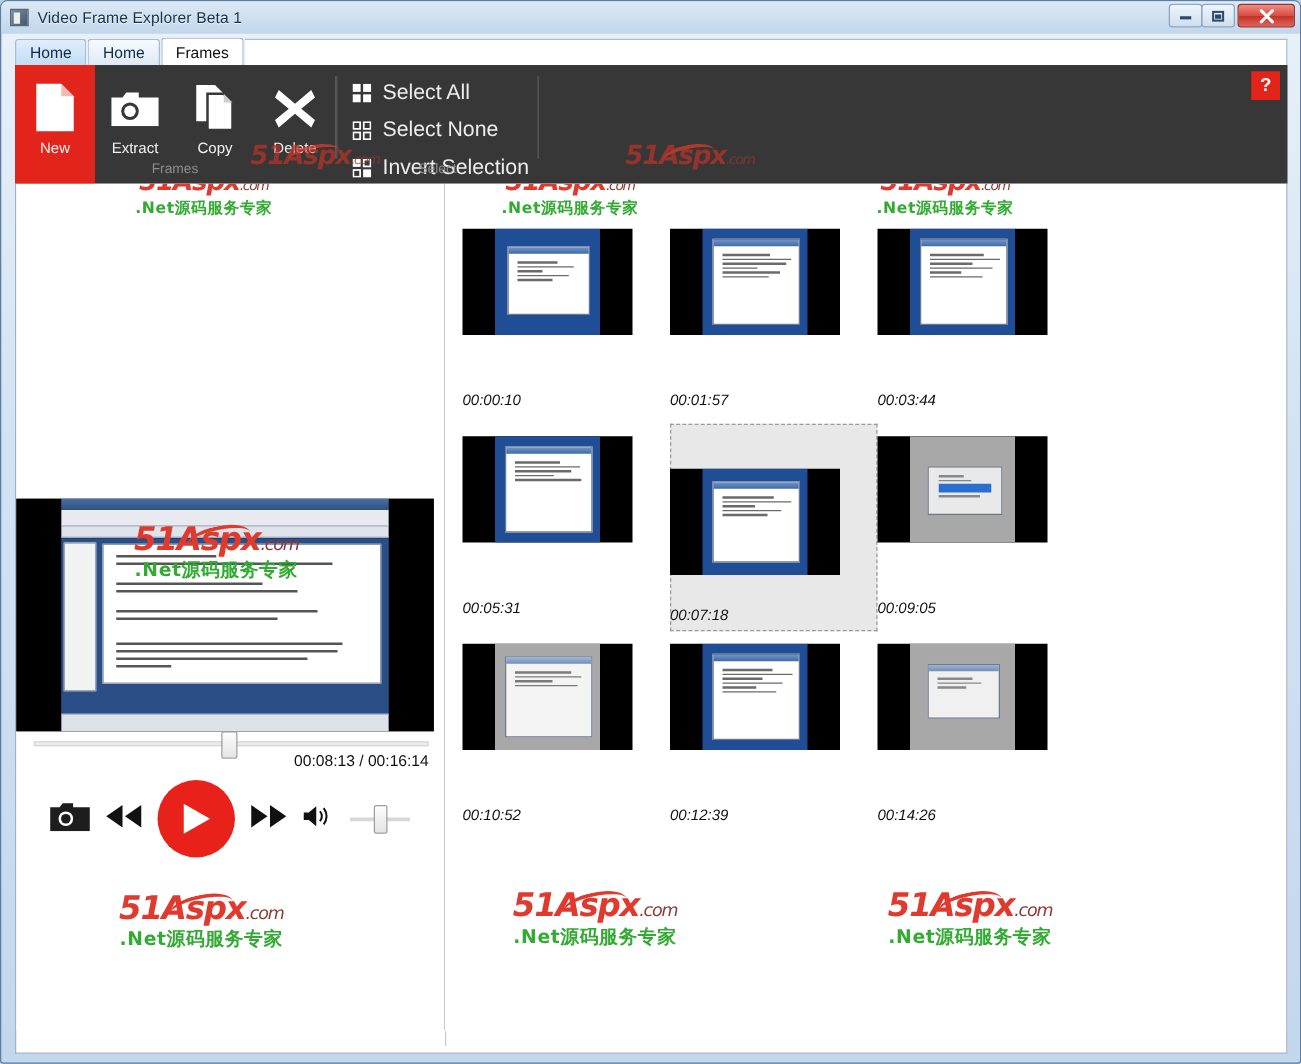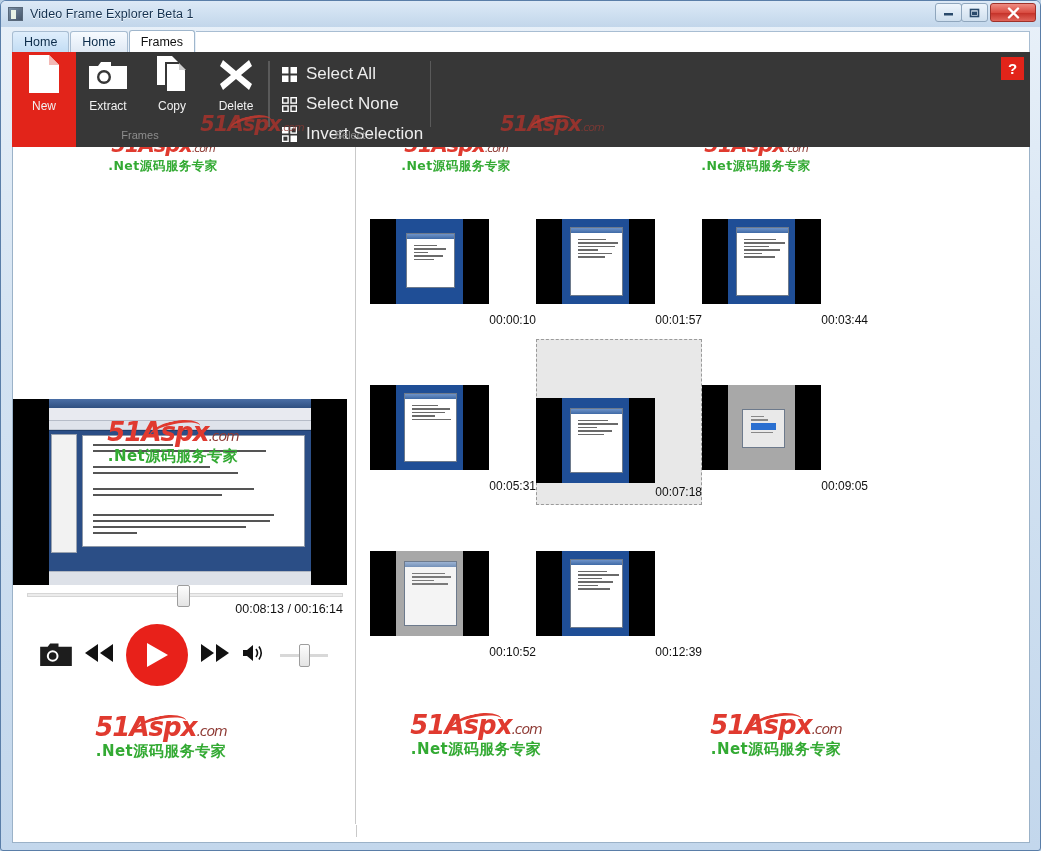--- a/index.html
+++ b/index.html
@@ -83,21 +83,21 @@
   
   #ribbon {
     position: absolute; left: 11px; top: 51px; right: 10px; height: 95px;
     background: #373737;
     display: flex; align-items: stretch;
   }
   #grp-frames { display: flex; position: relative; }
   .bigbtn {
     width: 64px; display: flex; flex-direction: column;
     align-items: center; justify-content: flex-start;
-    color: #f2f2f2;
+    padding-top: 12px; color: #f2f2f2;
     font-size: 12px; cursor: default;
   }
   .bigbtn.new { background: #e2241a; width: 64px; }
   .bigbtn .glyph { height: 44px; display:flex; align-items:center; justify-content:center; }
   .bigbtn .lbl { margin-top: 3px; }
   .ribsep {
     width: 1px; background: #5a5a5a; margin: 9px 0 20px 0;
   }
   .grplabel {
     position: absolute; bottom: 6px; left: 0; width: 100%;
@@ -189,22 +189,23 @@
   }
 
   
   #thumbgrid {
     position: absolute; left: 14px; top: 26px; right: 4px; bottom: 0;
     display: flex; flex-wrap: wrap;
     align-content: flex-start;
   }
   .thumbcell {
     width: 166px; height: 166px; margin-right: 0px;
-    display: flex; flex-direction: row; align-items: center;
+    display: flex; flex-direction: column; align-items: flex-start;
     padding-top: 8px;
+    font-style: italic;
   }
   .thumbcell.selected {
     background: #e8e8e8; outline: 1px dashed #9a9a9a; outline-offset: -1px;
   }
   .thumbimg {
     width: 136px; height: 85px; background: #000; position: relative; overflow:hidden;
     margin-top: 2px;
   }
   .thumbcell.selected .thumbimg { margin-top: 28px; }
   .ti-inner { position:absolute; left:26px; top:0; right:26px; bottom:0; overflow:hidden; }
@@ -633,20 +634,35 @@
                   <div class="ti-line" style="width:78%"></div>
                   <div class="ti-line" style="width:44%"></div>
                   <div class="ti-line" style="width:70%"></div>
                 </div>
               </div>
             </div>
           </div>
           <div class="thumblabel">00:12:39</div>
         </div>
 
+        <div class="thumbcell">
+          <div class="thumbimg">
+            <div class="ti-inner ti-gray">
+              <div class="ti-win" style="left:14px;top:16px;width:58px;height:44px;background:#f0f0f0;">
+                <div class="bar" style="background:linear-gradient(180deg,#9db4d4,#7390b8)"></div>
+                <div style="padding:3px 3px;">
+                  <div class="ti-line" style="width:55%;background:#888"></div>
+                  <div class="ti-line" style="width:70%;background:#888"></div>
+                  <div class="ti-line" style="width:45%;background:#888"></div>
+                </div>
+              </div>
+            </div>
+          </div>
+          <div class="thumblabel">00:14:26</div>
+        </div>
 
       </div>
 
       <div class="wm" style="left:10px; top:565px;">
         <div class="l1"><span>51Aspx</span><span class="dom">.com</span></div>
         <div class="l2">.Net源码服务专家</div>
       </div>
       <div class="wm" style="left:310px; top:565px;">
         <div class="l1"><span>51Aspx</span><span class="dom">.com</span></div>
         <div class="l2">.Net源码服务专家</div>

